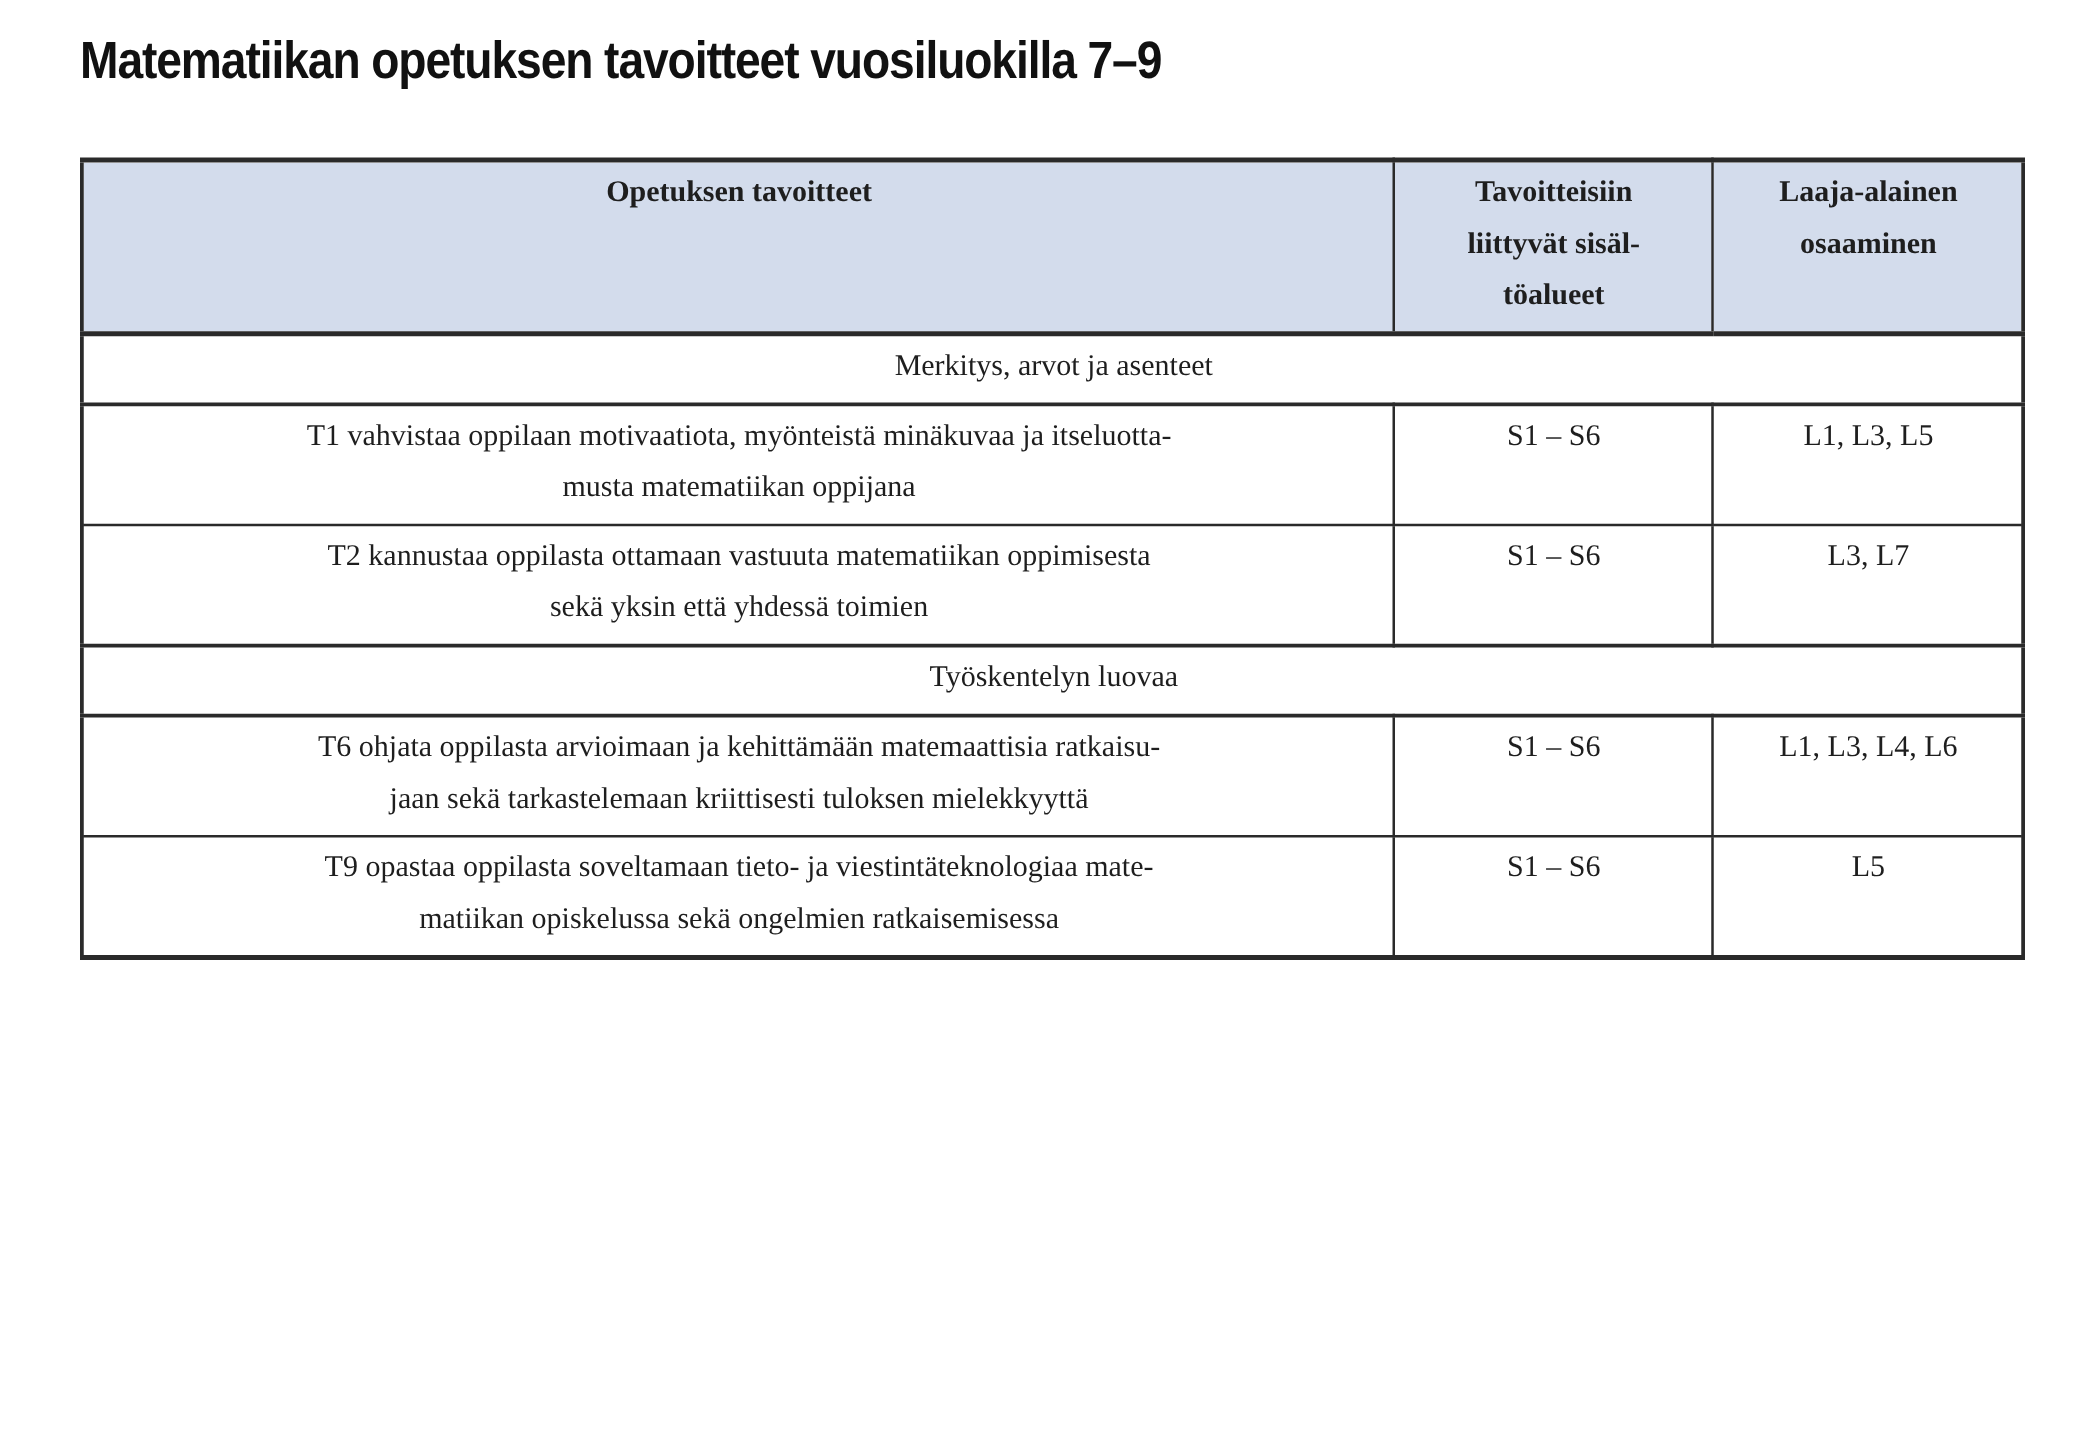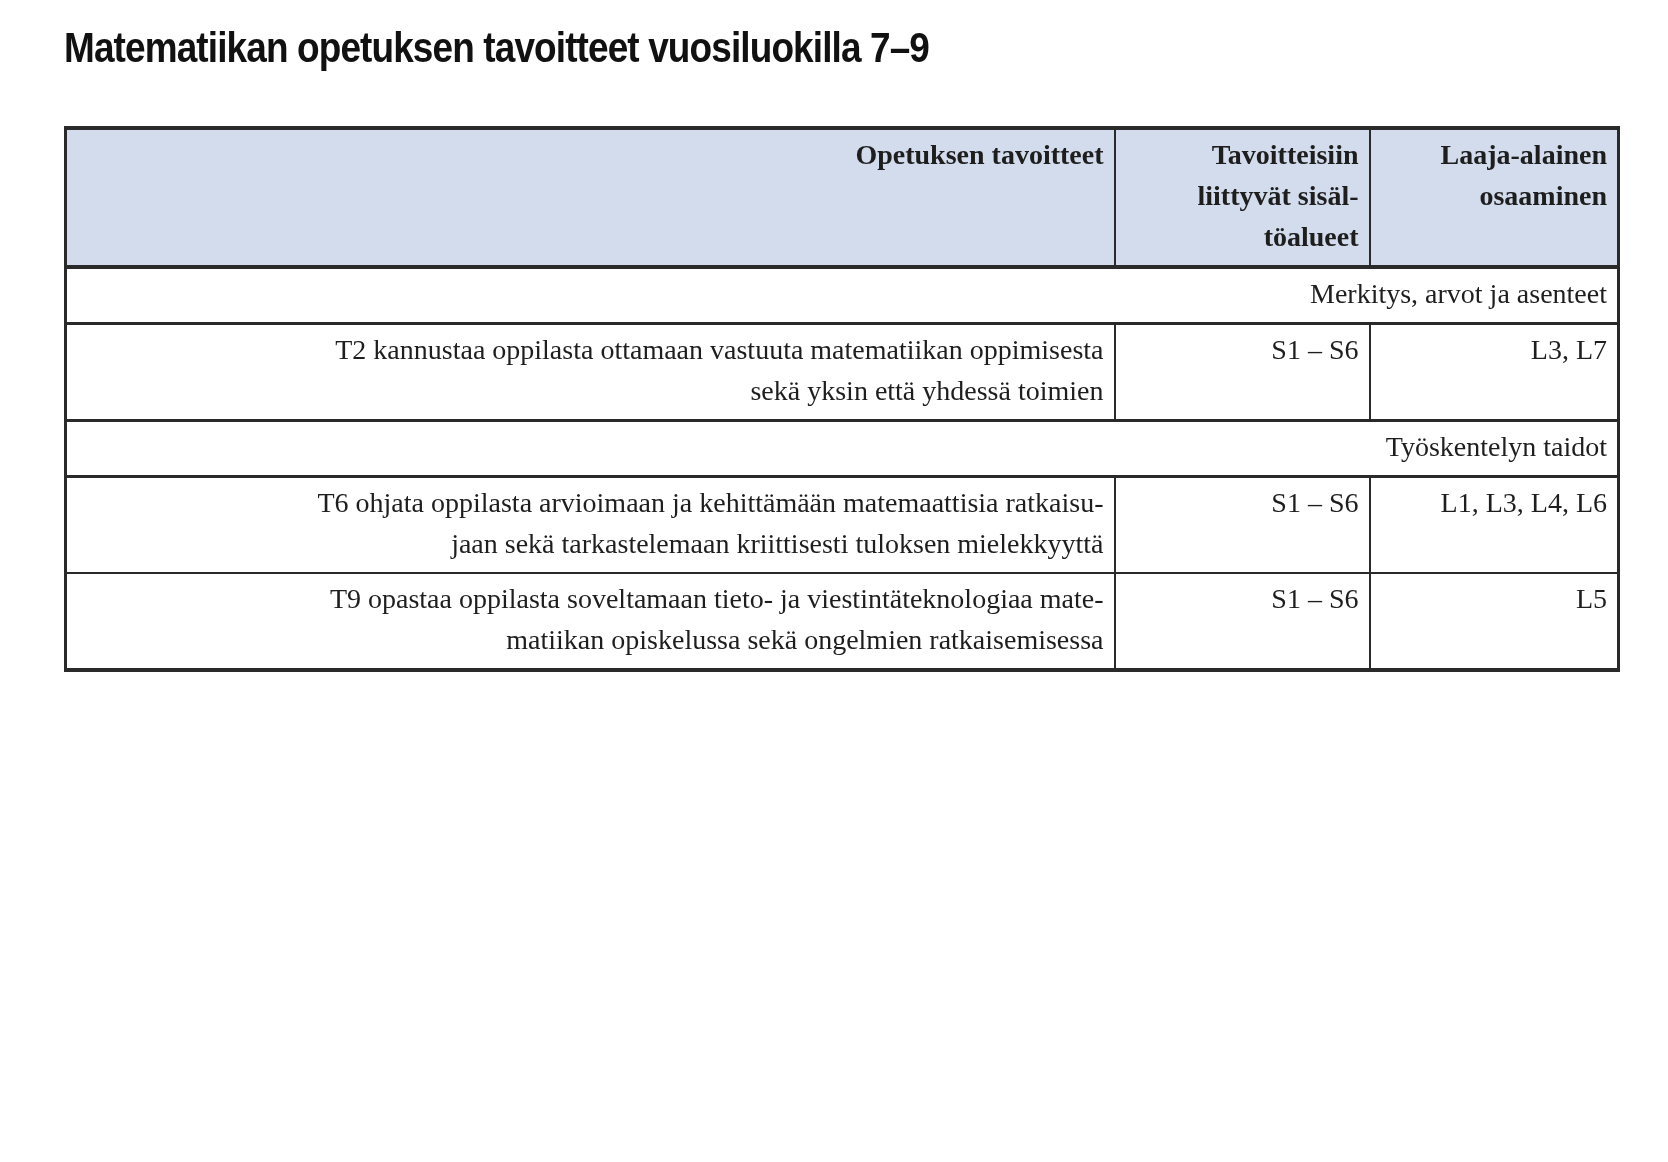--- a/index.html
+++ b/index.html
@@ -38,23 +38,23 @@
     width: 1553px;
     border-collapse: collapse;
     table-layout: fixed;
     border: 3px solid var(--border, #2a2a2a);
     border-top-width: 4px;
     border-bottom-width: 4px;
   }
   th, td {
     border: 2px solid var(--border, #2a2a2a);
     vertical-align: top;
-    text-align: right;
+    text-align: center;
     padding: 4px 10px 8px 12px;
-    font-size: 28px;
+    font-size: 24px;
     line-height: 41px;
     color: var(--text, #1e1e1e);
     white-space: pre-line;
     overflow: hidden;
   }
   thead th {
     background: var(--header-bg, #d3dcec);
     font-weight: bold;
     height: 120px;
     border-bottom: 4px solid var(--border, #2a2a2a);
@@ -90,27 +90,33 @@
 töalueet</th>
         <th>Laaja-alainen
 osaaminen</th>
       </tr>
     </thead>
     <tbody>
         <tr>
           <td colspan="3" class="section-cell">Merkitys, arvot ja asenteet</td>
         </tr>
         <tr class="data-row">
+          <td>T1 vahvistaa oppilaan motivaatiota, myönteistä minäkuvaa ja itseluotta-
+musta matematiikan oppijana</td>
+          <td>S1 – S6</td>
+          <td>L1, L3, L5</td>
+        </tr>
+        <tr class="data-row">
           <td>T2 kannustaa oppilasta ottamaan vastuuta matematiikan oppimisesta
 sekä yksin että yhdessä toimien</td>
           <td>S1 – S6</td>
           <td>L3, L7</td>
         </tr>
         <tr>
-          <td colspan="3" class="section-cell">Työskentelyn taidot</td>
+          <td colspan="3" class="section-cell">Työskentelyn luovaa</td>
         </tr>
         <tr class="data-row">
           <td>T6 ohjata oppilasta arvioimaan ja kehittämään matemaattisia ratkaisu-
 jaan sekä tarkastelemaan kriittisesti tuloksen mielekkyyttä</td>
           <td>S1 – S6</td>
           <td>L1, L3, L4, L6</td>
         </tr>
         <tr class="data-row">
           <td>T9 opastaa oppilasta soveltamaan tieto- ja viestintäteknologiaa mate-
 matiikan opiskelussa sekä ongelmien ratkaisemisessa</td>

